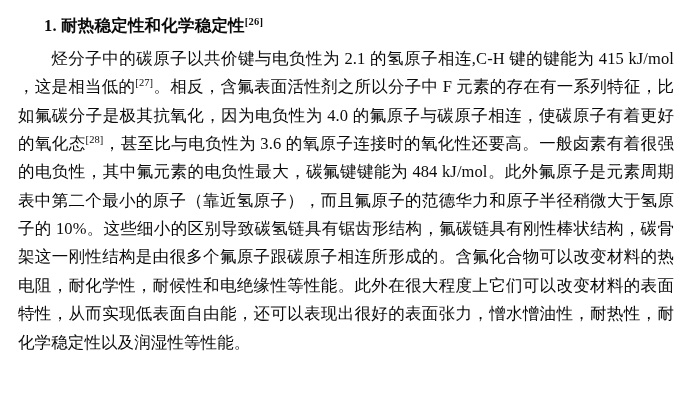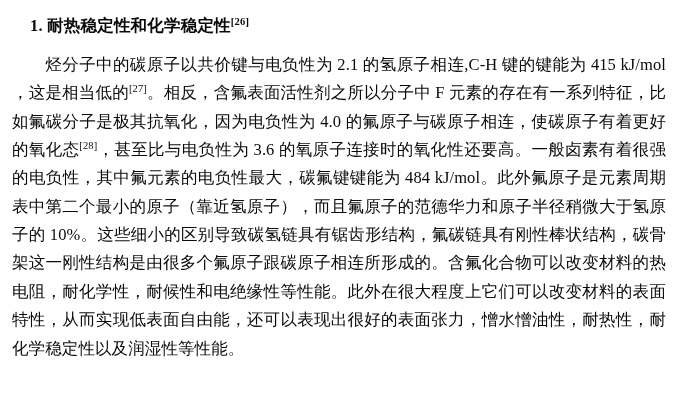--- a/index.html
+++ b/index.html
@@ -11,40 +11,40 @@
     height: 408px;
     background: #ffffff;
     font-family: "Liberation Serif", "DejaVu Serif", serif;
     color: #0a0a0a;
     overflow: hidden;
   }
   .page {
     width: 696px;
     height: 408px;
     box-sizing: border-box;
-    padding: 14px 18px 0 0;
+    padding: 14px 18px 0 14px;
     position: relative;
   }
   .heading {
     font-size: 16.5px;
     font-weight: 700;
     line-height: 1.5;
     text-indent: 30px;
     margin: 0 0 6px 0;
     letter-spacing: 0.2px;
   }
   .heading .num {
     font-weight: 700;
   }
   .body-text {
     font-size: 16.5px;
     line-height: 1.72;
     text-align: justify;
     text-justify: inter-ideograph;
-    margin: 12px;
+    margin: 4px;
     letter-spacing: 0.1px;
   }
   .body-text .indent {
     display: inline-block;
     width: 33px;
   }
   sup {
     font-size: 10.5px;
     vertical-align: super;
     line-height: 0;

